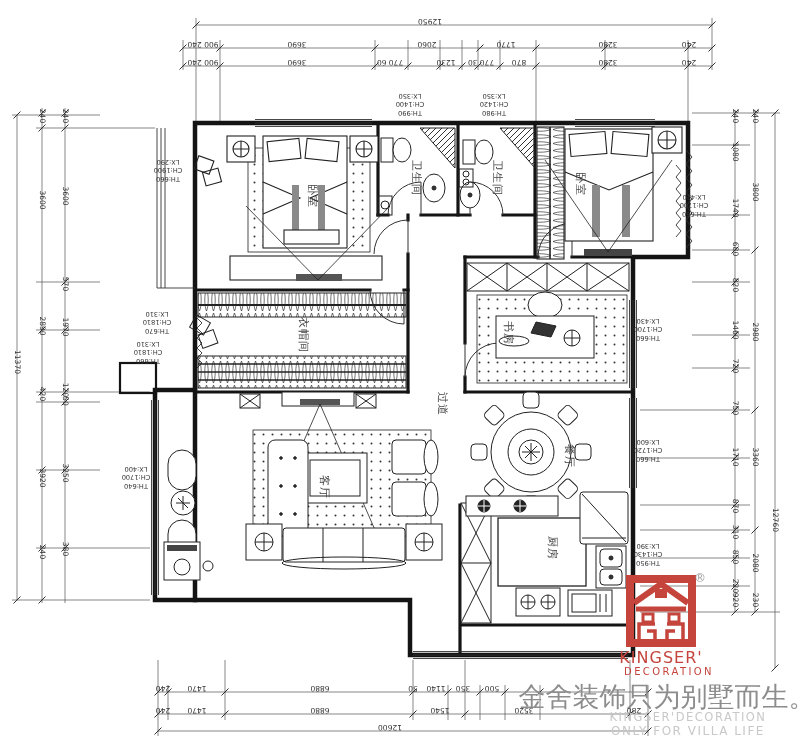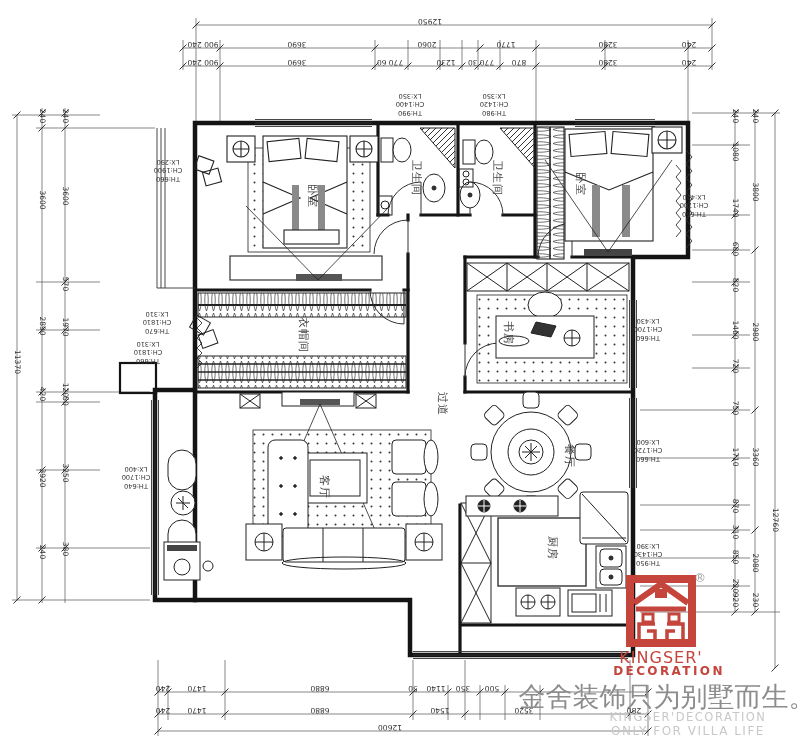--- a/index.html
+++ b/index.html
@@ -13,21 +13,21 @@
   .dim{font-size:7.5px;color:#333;}
   .dim-top,.dim-bottom{transform:translate(-50%,-50%) rotate(180deg);}
   .dim-left,.dim-right{transform:translate(-50%,-50%) rotate(90deg);}
   .anno{font-size:6.6px;line-height:1.3;color:#333;text-align:center;
         transform:translate(-50%,-50%) rotate(180deg);}
   .anno span{display:block;}
   
   .logo-reg{font-size:12px;color:#9b9b9b;transform:translate(-50%,-50%);}
   .logo-brand{font-weight:normal;font-size:16px;letter-spacing:1px;
               transform:translate(-50%,-50%);}
-  .logo-sub{font-weight:bold;font-size:12px;letter-spacing:2.4px;
+  .logo-sub{font-weight:normal;font-size:10px;letter-spacing:2.4px;
             transform:translate(-50%,-50%);padding-left:16px;}
   .logo-slogan{font-family:"DejaVu Serif", serif;font-size:27px;
                transform:translate(-50%,-50%);white-space:nowrap;}
   .logo-foot{font-size:12px;letter-spacing:1.5px;transform:translate(-50%,-50%);
              white-space:nowrap;}
 </style>
 </head>
 <body>
 
 <div class="sheet">

